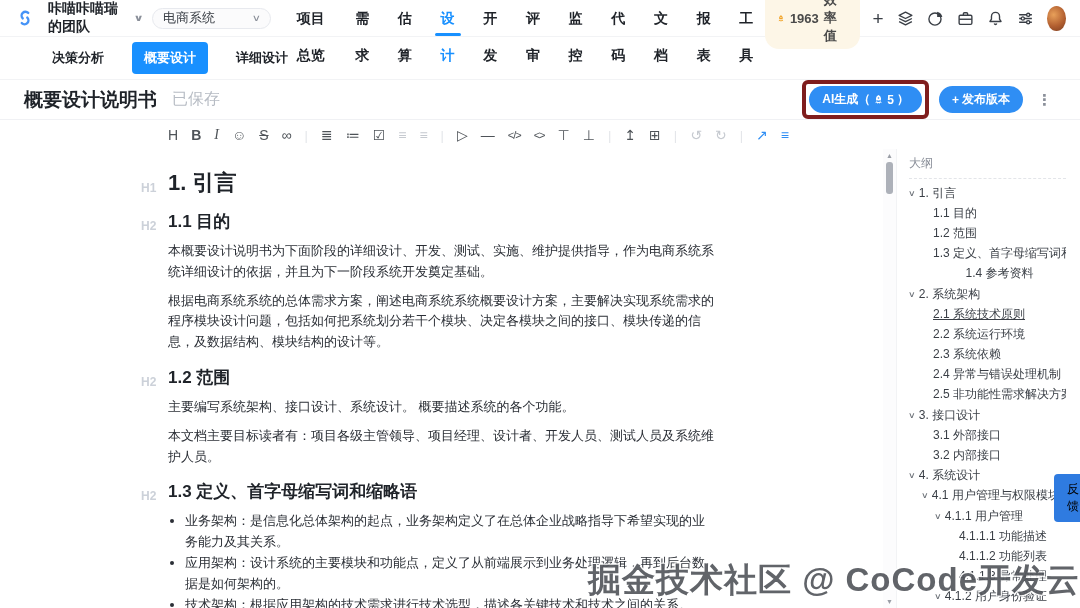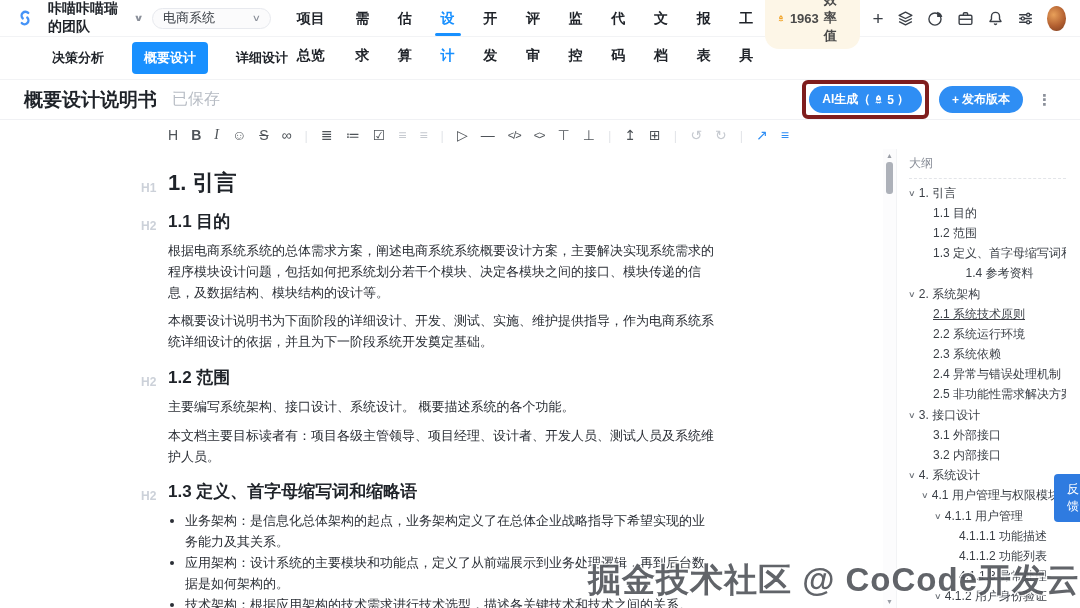--- a/index.html
+++ b/index.html
@@ -68,21 +68,21 @@
   .sb-thumb { position:absolute; top:13px; left:3px; width:7px; height:32px; border-radius:3px; background:#adb1b9; cursor:pointer; }
 
   .outline { width:176px; flex:none; border-left:1px solid #f2f3f5; padding:4px 6px 0 12px; overflow:hidden; }
   .outline-title { font-size:12px; color:#8a8f99; padding:2px 0 6px; border-bottom:1px dashed #e3e5e9; margin-bottom:4px; }
   .toc-item { display:flex; align-items:center; height:20.2px; white-space:nowrap; overflow:hidden; font-size:12px; color:#3a3f46; cursor:pointer; }
   .toc-chev { font-size:8px; color:#6b7077; margin-right:4px; transform:scaleX(1.3); flex:none; }
 
   
   .watermark { position:absolute; right:0; bottom:5px; z-index:40; white-space:nowrap; font-size:33px; font-weight:700; color:#54575d; opacity:.92; letter-spacing:1px; pointer-events:none;
     text-shadow:-1px -1px 0 #fff, 1px -1px 0 #fff, -1px 1px 0 #fff, 1px 1px 0 #fff; }
-  .feedback { position:absolute; right:0; top:474px; z-index:45; width:24px; padding:7px 13px; background:#2f7be0; color:#ffffff; font-size:12px; line-height:17px; text-align:center; border-radius:4px 0 0 4px; word-break:break-all; cursor:pointer; }
+  .feedback { position:absolute; right:0; top:474px; z-index:45; width:24px; padding:7px 13px; background:#2f7be0; color:#000000; font-size:12px; line-height:17px; text-align:center; border-radius:4px 0 0 4px; word-break:break-all; cursor:pointer; }
 
   svg { display:block; }
 </style>
 </head>
 <body>
 
 <div class="app">
 
   <header class="topbar">
     <span class="logo">
@@ -223,24 +223,24 @@
         <div class="doc-inner" id="doc-inner">
             <div class="blk blk-h1">
               <span class="marker">H1</span>
               <h1>1. 引言</h1>
             </div>
             <div class="blk blk-h2">
               <span class="marker">H2</span>
               <h2>1.1 目的</h2>
             </div>
             <div class="blk blk-p">
+              <p>本概要设计说明书为下面阶段的详细设计、开发、测试、实施、维护提供指导，作为电商系统系统详细设计的依据，并且为下一阶段系统开发奠定基础。</p>
+            </div>
+            <div class="blk blk-p">
               <p>根据电商系统系统的总体需求方案，阐述电商系统系统概要设计方案，主要解决实现系统需求的程序模块设计问题，包括如何把系统划分若干个模块、决定各模块之间的接口、模块传递的信息，及数据结构、模块结构的设计等。</p>
-            </div>
-            <div class="blk blk-p">
-              <p>本概要设计说明书为下面阶段的详细设计、开发、测试、实施、维护提供指导，作为电商系统系统详细设计的依据，并且为下一阶段系统开发奠定基础。</p>
             </div>
             <div class="blk blk-h2">
               <span class="marker">H2</span>
               <h2>1.2 范围</h2>
             </div>
             <div class="blk blk-p">
               <p>主要编写系统架构、接口设计、系统设计。 概要描述系统的各个功能。</p>
             </div>
             <div class="blk blk-p">
               <p>本文档主要目标读者有：项目各级主管领导、项目经理、设计者、开发人员、测试人员及系统维护人员。</p>

